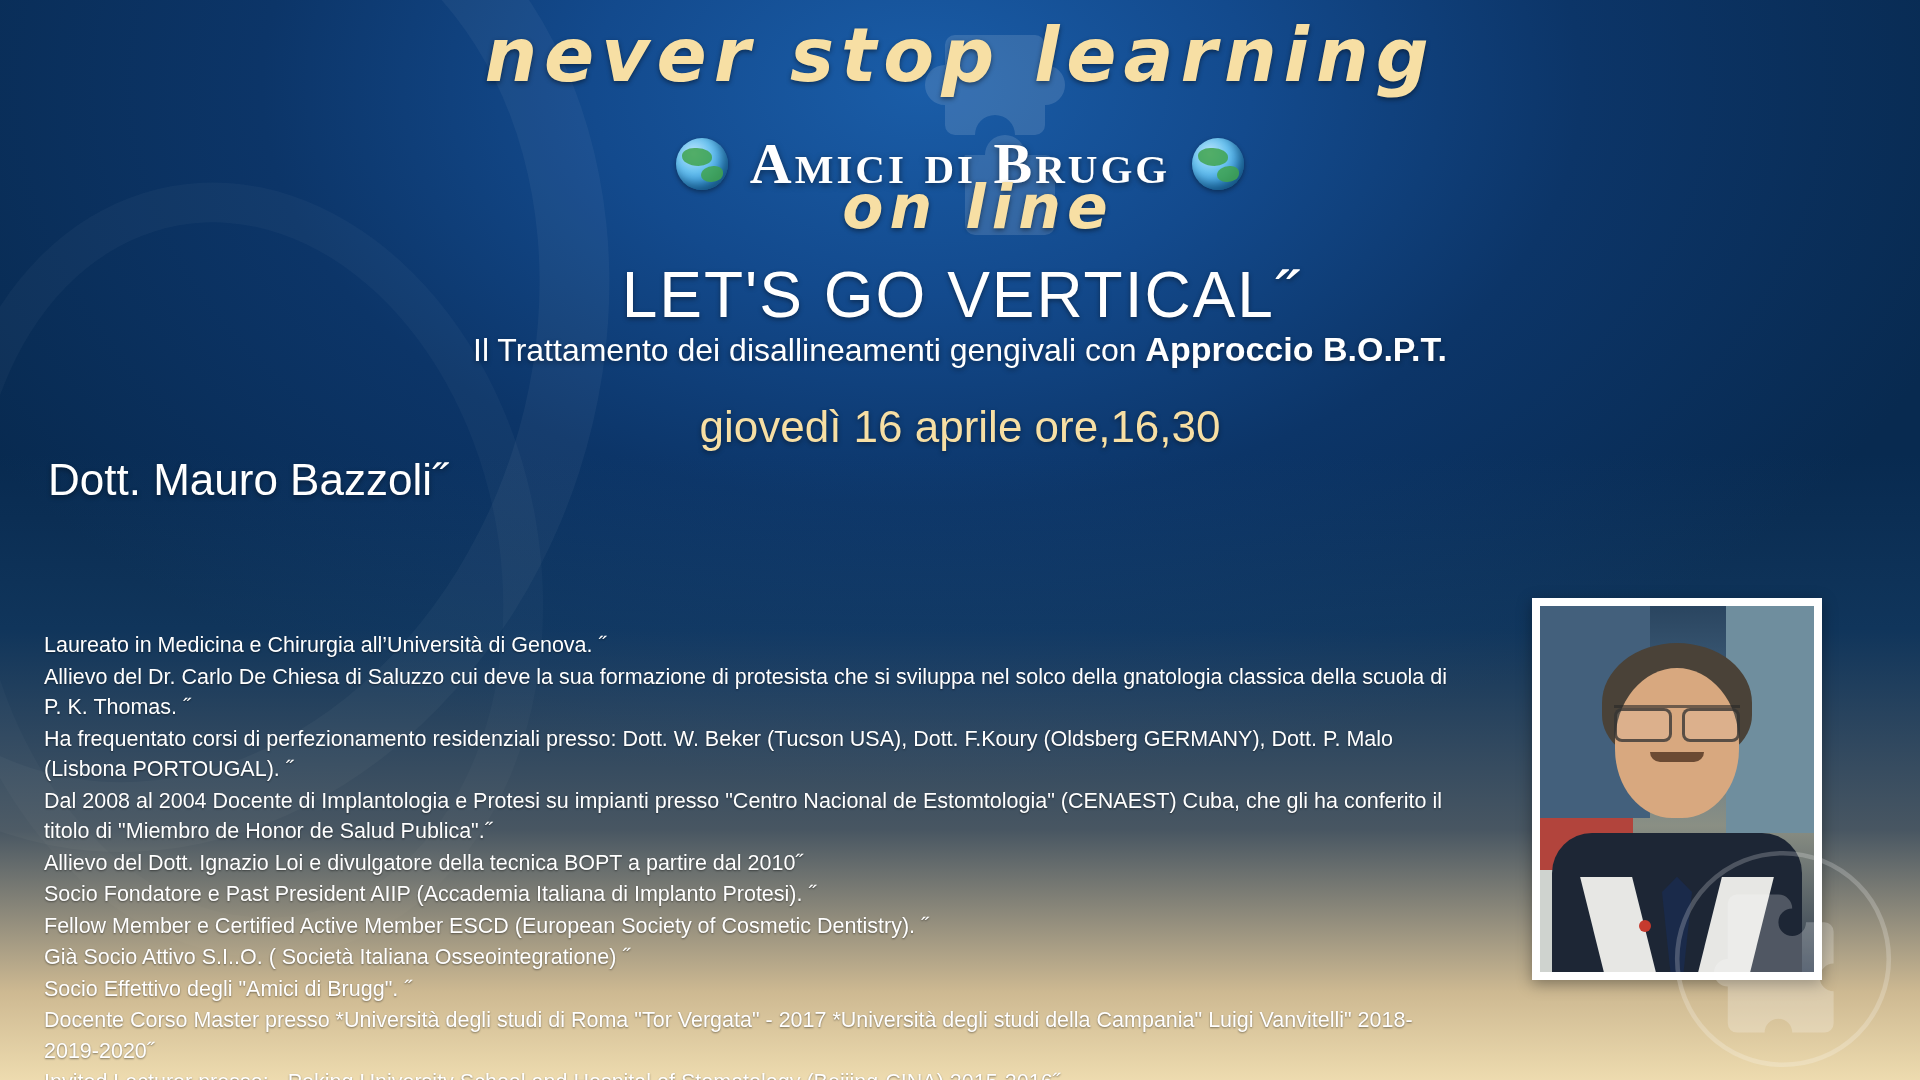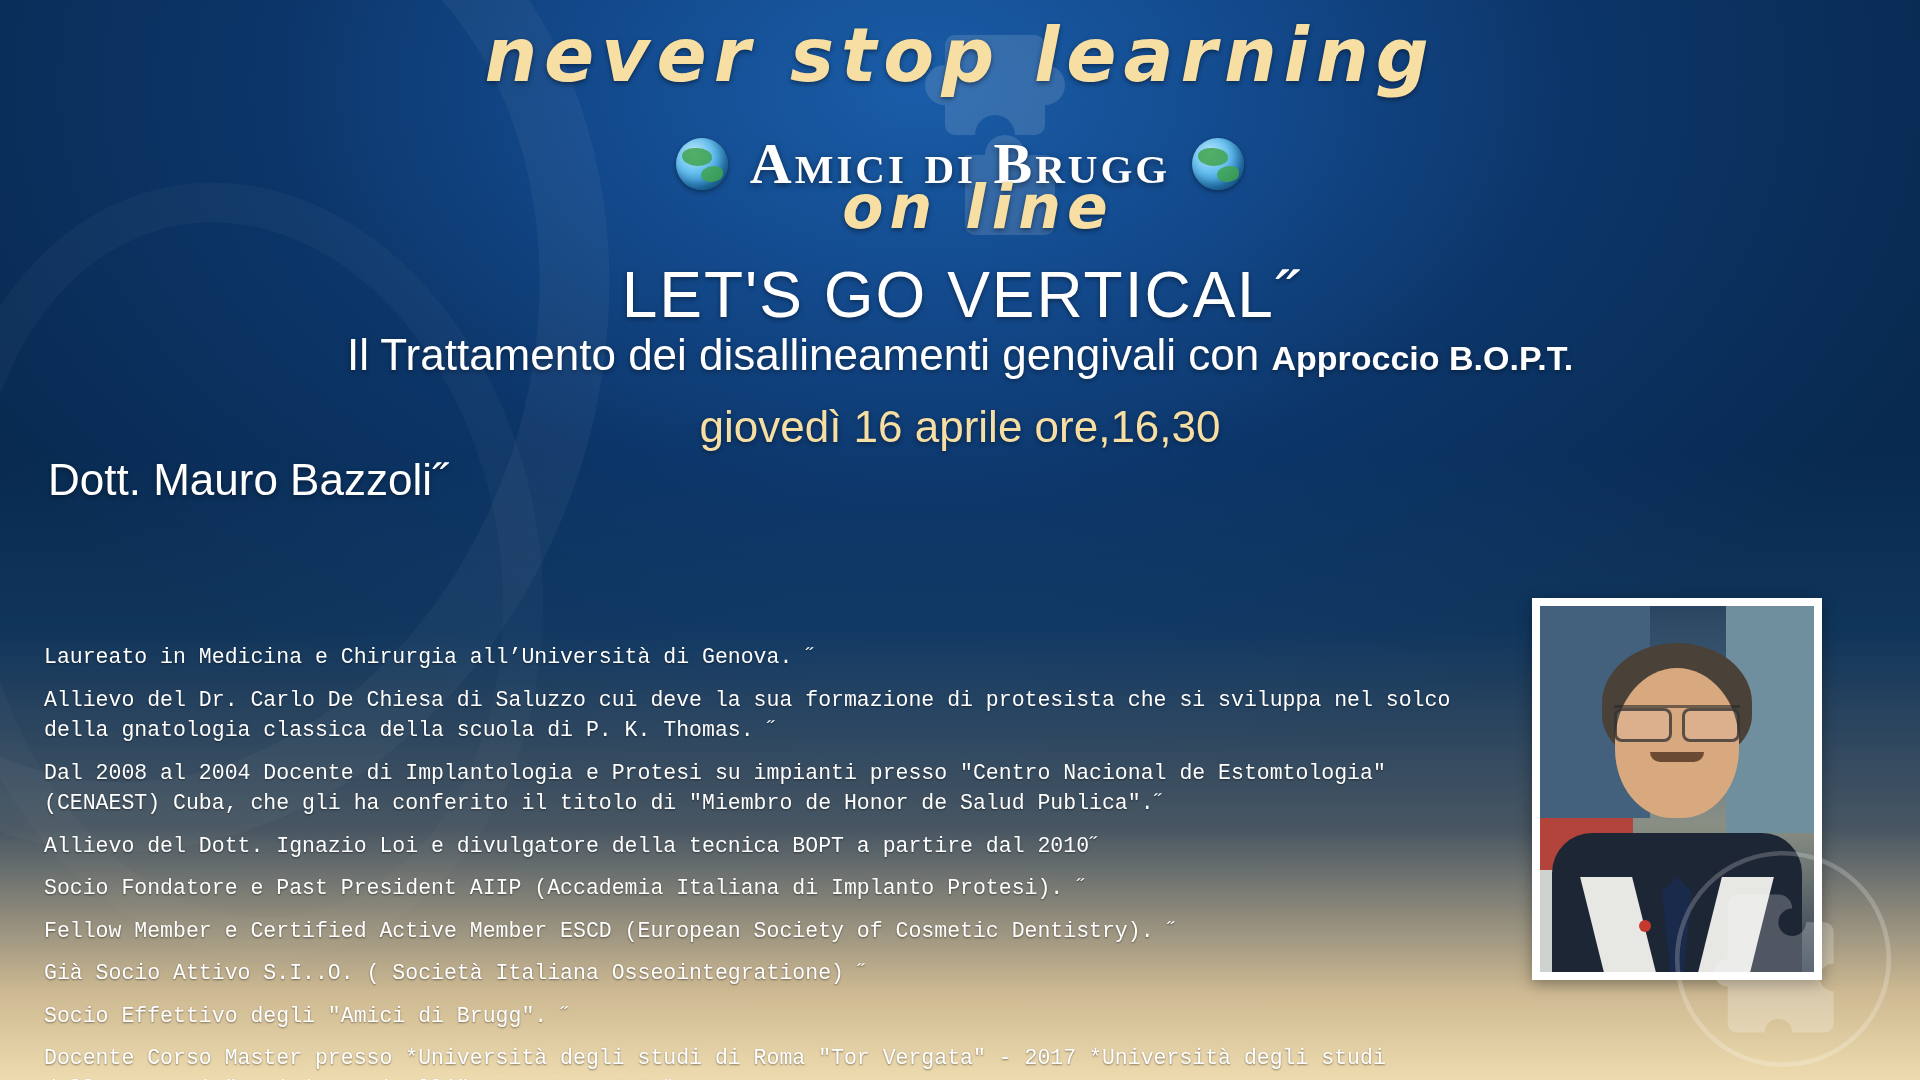--- a/index.html
+++ b/index.html
@@ -172,21 +172,21 @@
   .subtitle-row {
     position: absolute;
     top: 330px;
     left: 0;
     width: 100%;
     text-align: center;
     color: #ffffff;
     white-space: nowrap;
     text-shadow: 0 2px 5px rgba(0,0,0,0.4);
   }
-  .subtitle-a { font-size: 44px; }
+  .subtitle-a { font-size: 32px; }
   .subtitle-b { font-size: 34px; font-weight: 700; }
 
   .date-line {
     position: absolute;
     top: 402px;
     left: 0;
     width: 100%;
     text-align: center;
     font-size: 44px;
     color: #f7dfa4;
@@ -205,21 +205,21 @@
   .bio {
     position: absolute;
     top: 630px;
     left: 44px;
     width: 1410px;
     font-size: 21.5px;
     line-height: 1.42;
     color: #ffffff;
     text-shadow: 0 1px 2px rgba(0,0,0,0.45);
   }
-  .bio p { margin: 12px 0 1px 0; font-family: Liberation Mono, monospace; }
+  .bio p { margin: 0 0 1px 0; }
 
   .photo {
     position: absolute;
     right: 98px;
     top: 598px;
     width: 290px;
     height: 382px;
     background: #ffffff;
     padding: 8px;
     box-sizing: border-box;
@@ -318,20 +318,21 @@
       <span class="subtitle-a">Il Trattamento dei disallineamenti gengivali con </span><span class="subtitle-b">Approccio B.O.P.T.</span>
     </div>
 
     <div class="date-line">giovedì 16 aprile ore,16,30</div>
 
     <div class="speaker">Dott.  Mauro Bazzoli˝</div>
 
     <div class="bio">
       <p>Laureato in Medicina e Chirurgia all’Università di Genova. ˝</p>
       <p>Allievo del Dr. Carlo De Chiesa di Saluzzo cui deve la sua formazione di protesista che si sviluppa nel solco della gnatologia classica della scuola di P. K. Thomas. ˝</p>
+      <p> Ha frequentato corsi di perfezionamento residenziali presso: Dott. W. Beker (Tucson USA), Dott. F.Koury  (Oldsberg GERMANY), Dott. P. Malo (Lisbona  PORTOUGAL). ˝</p>
       <p> Dal 2008 al 2004 Docente di Implantologia e Protesi su impianti presso "Centro Nacional de Estomtologia" (CENAEST) Cuba, che gli ha conferito il titolo di "Miembro de Honor de Salud Publica".˝</p>
       <p>Allievo del Dott. Ignazio Loi e divulgatore della tecnica BOPT a partire dal 2010˝</p>
       <p>Socio Fondatore e Past President AIIP (Accademia Italiana di Implanto Protesi).  ˝</p>
       <p>Fellow Member e Certified Active Member  ESCD  (European Society of Cosmetic Dentistry). ˝</p>
       <p>Già Socio Attivo S.I..O. ( Società Italiana Osseointegratione) ˝</p>
       <p>Socio Effettivo degli "Amici di Brugg". ˝</p>
       <p>Docente Corso Master presso *Università degli studi di Roma "Tor Vergata" - 2017    *Università degli studi della Campania" Luigi Vanvitelli"  2018-2019-2020˝</p>
       <p> Invited Lecturer presso: - Peking University School and Hospital of Stomatology (Beijing-CINA)  2015-2016˝</p>
 
     </div>

